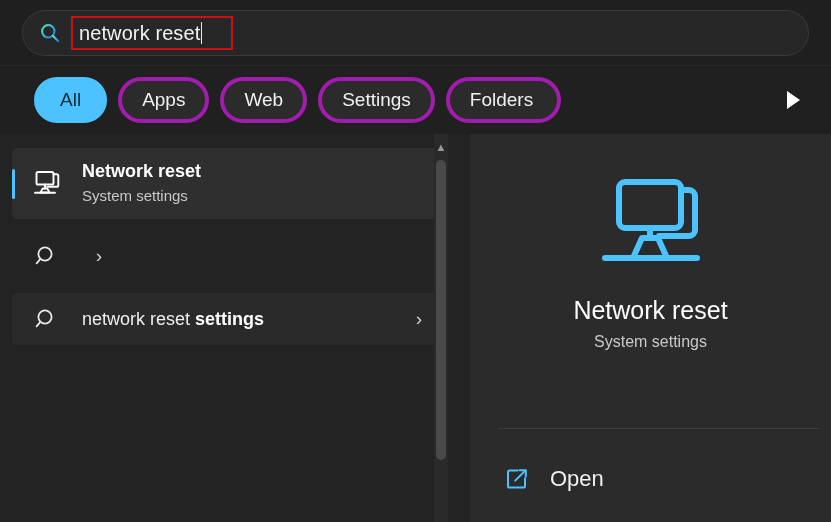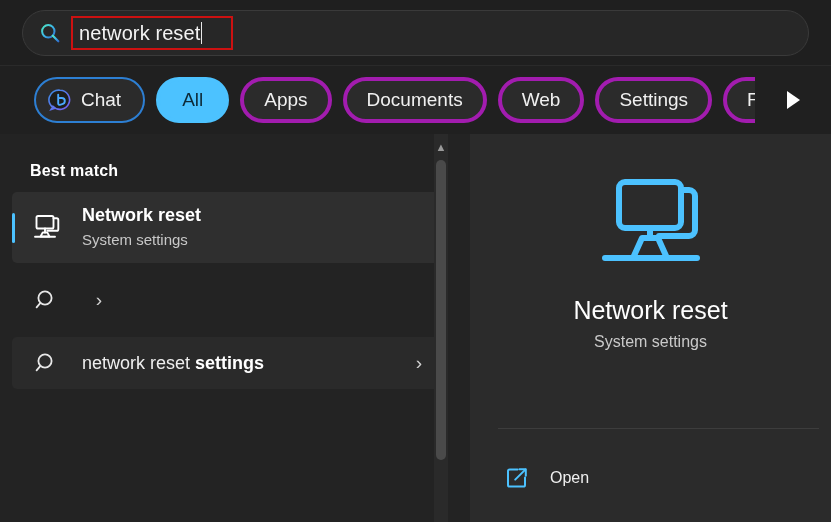--- a/index.html
+++ b/index.html
@@ -267,21 +267,21 @@
   .action {
     position: absolute;
     left: 20px;
     top: 322px;
     display: flex;
     align-items: center;
     padding: 10px 14px;
     border-radius: 5px;
   }
   .action-icon { width: 26px; flex: 0 0 26px; display:flex; align-items:center; justify-content:center; margin-right: 20px; }
-  .action-label { color: #efefef; font-size: 16px; }
+  .action-label { color: #efefef; font-size: 22px; }
 </style>
 </head>
 <body>
 
 <div id="app">
 
   <div class="search-header">
     <div class="search-pill">
       <span class="search-icon">
         <svg width="22" height="22" viewBox="0 0 22 22">
@@ -298,47 +298,29 @@
       </span>
       <div class="query-box">
         <span class="query-text">network reset</span>
         <span class="caret"></span>
       </div>
     </div>
   </div>
 
   <div class="tabs-bar">
 
-    <div class="tab chat">
-      <span class="chat-icon">
-        <svg width="24" height="24" viewBox="0 0 24 24">
-          <defs>
-            <linearGradient id="cg" x1="0" y1="0" x2="1" y2="1">
-              <stop offset="0" stop-color="#3a8ee6"></stop>
-              <stop offset="1" stop-color="#7b5cf0"></stop>
-            </linearGradient>
-          </defs>
-          <path d="M12 2.2a9.6 9.6 0 1 1-7.1 16.1L3 21.6l3.5-1.2A9.6 9.6 0 0 1 12 2.2z" fill="#1d1d1d" stroke="url(#cg)" stroke-width="1.6"></path>
-          <path d="M10.2 6.6v8.8c0 .9.8 1.6 1.7 1.4l2.3-.6c1.6-.4 2.6-1.7 2.6-3.2 0-1.7-1.3-3-3-3h-2.1" fill="none" stroke="#4aa8ff" stroke-width="1.9" stroke-linecap="round" stroke-linejoin="round"></path>
-        </svg>
-      </span>
-      <span>Chat</span>
-    </div>
 
     <div class="tab active">
       <span>All</span>
     </div>
 
     <div class="tab">
       <span>Apps</span>
     </div>
 
-    <div class="tab">
-      <span>Documents</span>
-    </div>
 
     <div class="tab">
       <span>Web</span>
     </div>
 
     <div class="tab">
       <span>Settings</span>
     </div>
 
     <div class="tab cut">
@@ -347,21 +329,20 @@
 
     <div class="tabs-fade">
       <span class="next-arrow"></span>
     </div>
   </div>
 
   <div class="body">
 
     <div class="results">
 
-      <div class="section-title">Best match</div>
 
       <div class="res-item selected">
         <span class="accent"></span>
         <span class="res-icon">
           <svg width="34" height="32" viewBox="0 0 34 32">
             <rect x="6.5" y="4" width="17" height="12.5" rx="1.6" fill="none" stroke="#ffffff" stroke-width="1.9"></rect>
             <path d="M23.5 6.2h3.2c.9 0 1.6.7 1.6 1.6v9.4c0 .9-.7 1.6-1.6 1.6h-9.4" fill="none" stroke="#ffffff" stroke-width="1.9" stroke-linecap="round"></path>
             <path d="M15 16.5v4" stroke="#ffffff" stroke-width="1.9" stroke-linecap="round"></path>
             <path d="M10.5 24.5h9l-2.2-4h-4.6z" fill="none" stroke="#ffffff" stroke-width="1.8" stroke-linejoin="round"></path>
             <line x1="5" y1="24.7" x2="25" y2="24.7" stroke="#ffffff" stroke-width="1.9" stroke-linecap="round"></line>

